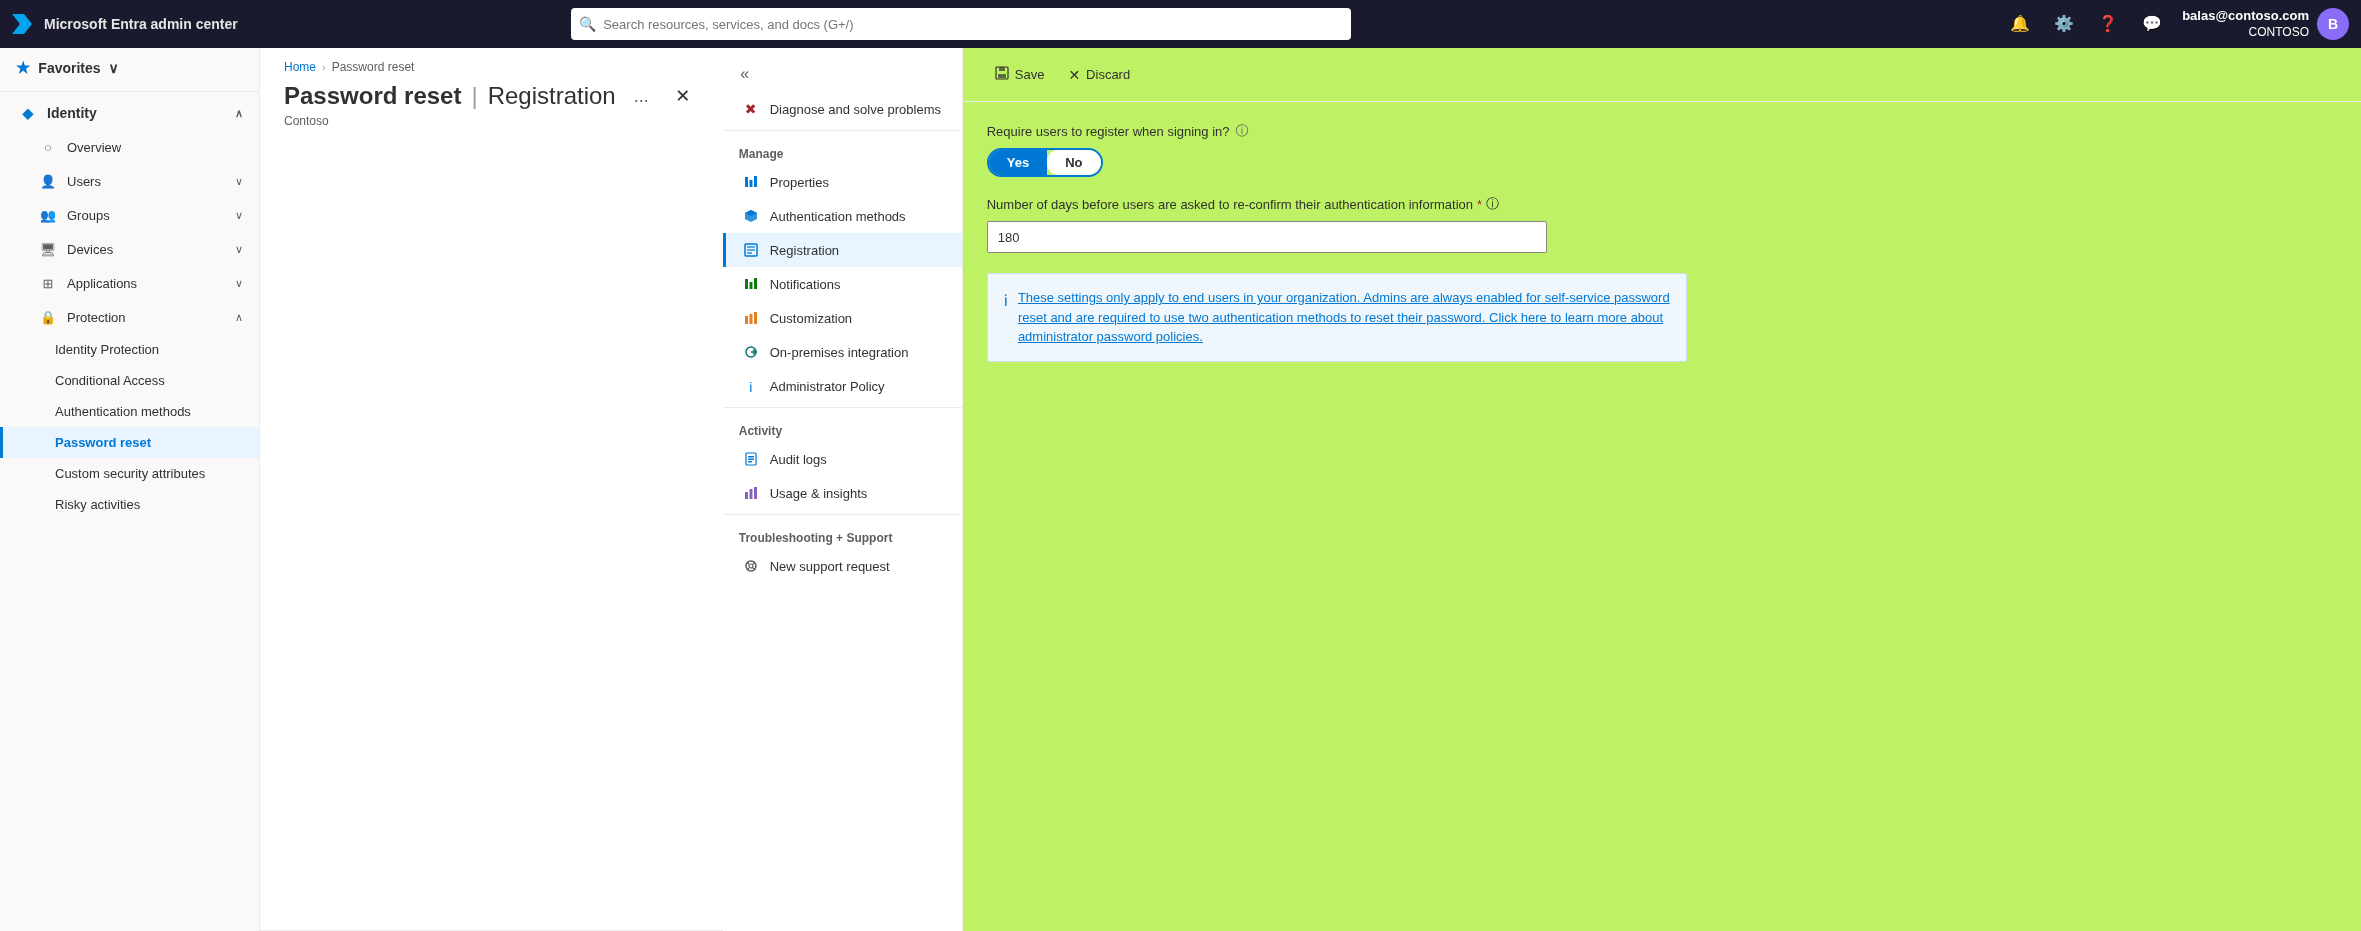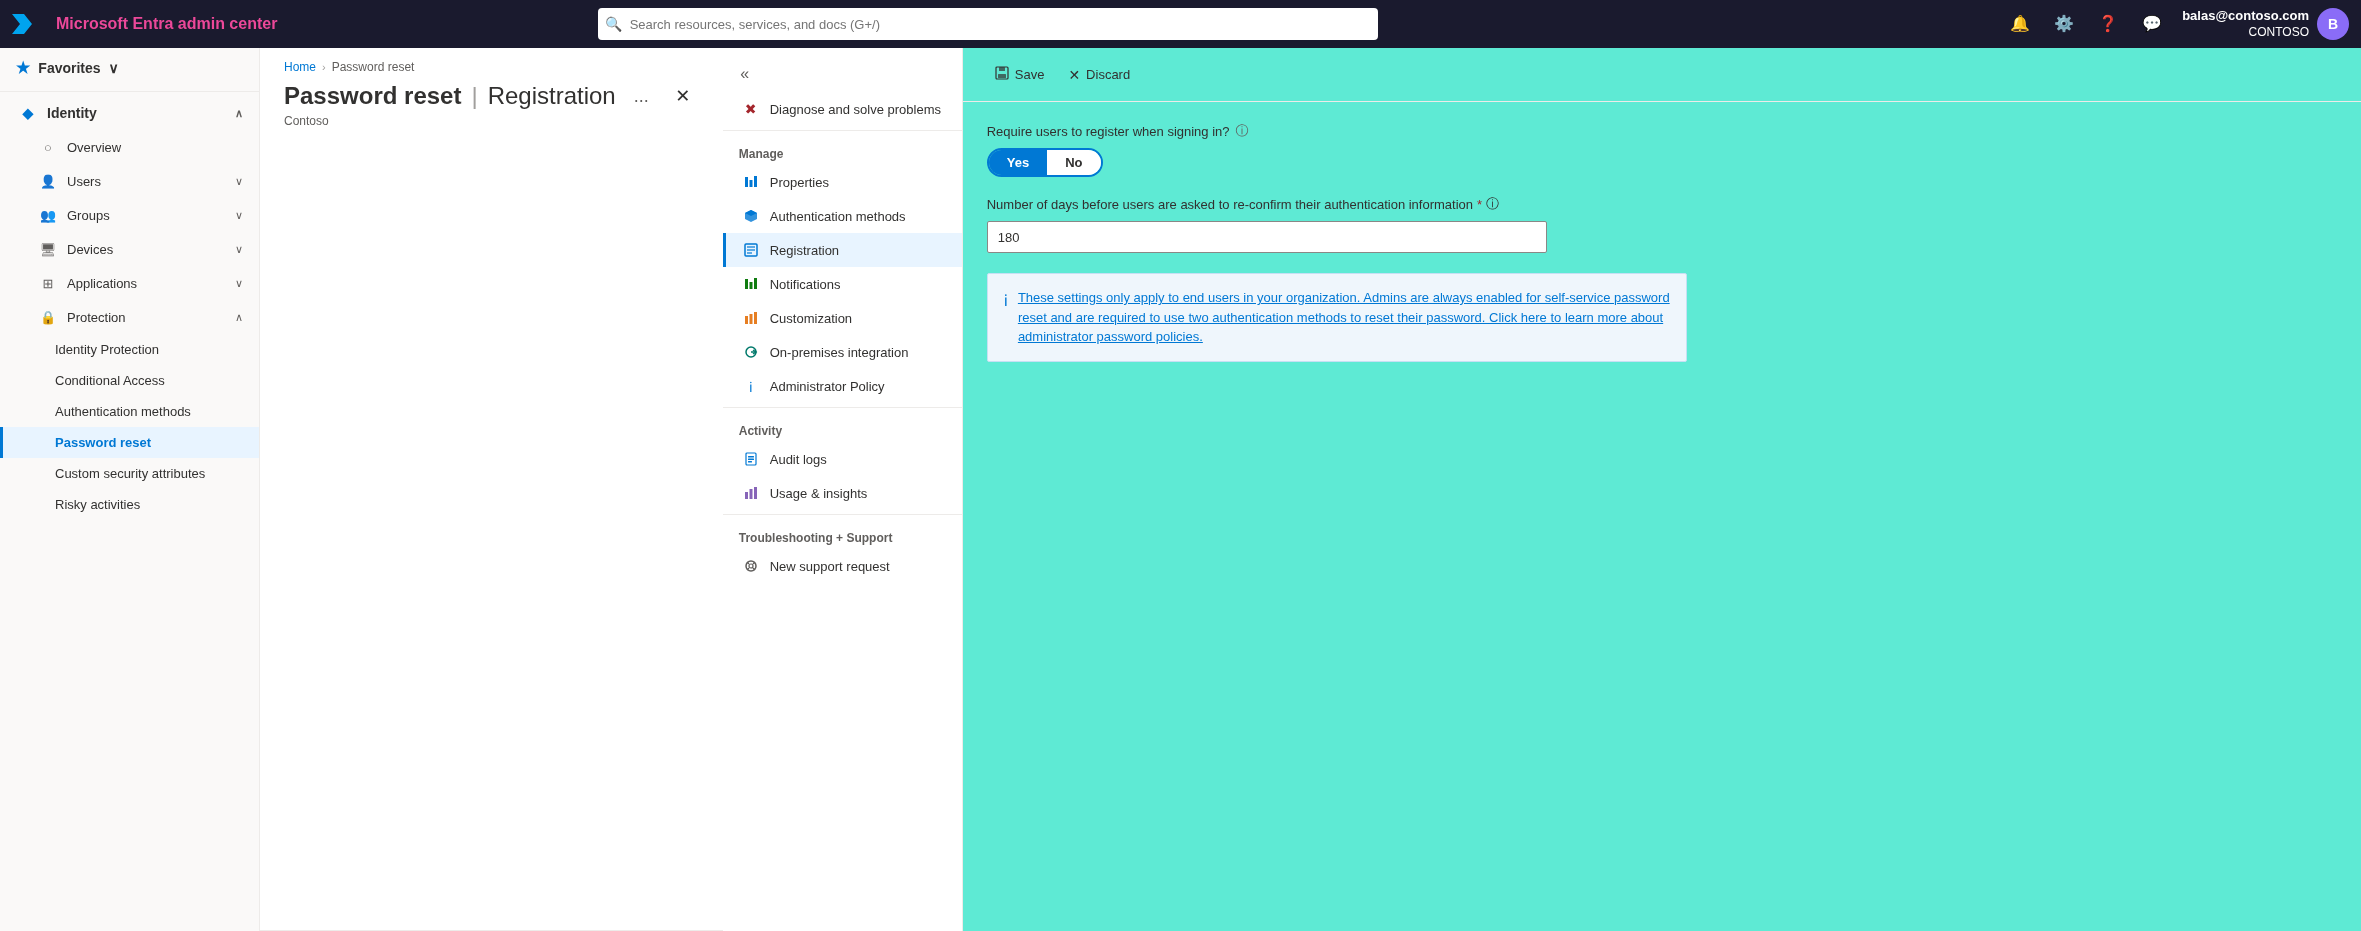--- a/index.html
+++ b/index.html
@@ -9,27 +9,27 @@
     .top-bar {
       background: #1a1a2e;
       display: flex;
       align-items: center;
       height: 48px;
       padding: 0 12px;
       gap: 12px;
       flex-shrink: 0;
     }
     .top-bar-brand {
-      color: #ec4899;
-      font-size: 16px;
+      color: #e5e5e5;
+      font-size: 14px;
       font-weight: 600;
       white-space: nowrap;
       display: flex;
       align-items: center;
-      gap: 24px;
+      gap: 12px;
     }
     .top-bar-brand .brand-icon {
       width: 20px; height: 20px;
       background: #00a4ef;
       display: inline-block;
       clip-path: polygon(0 0, 60% 0, 100% 50%, 60% 100%, 0 100%, 40% 50%);
     }
     .search-bar {
       flex: 1;
       max-width: 780px;
@@ -271,21 +271,21 @@
       padding: 12px 16px 4px;
       text-transform: none;
     }
     .nav-divider { height: 1px; background: #edebe9; margin: 4px 0; }
 
     
     .main-content {
       flex: 1;
       overflow-y: auto;
       padding: 0;
-      background: #5eead4;
+      background: #bef264;
     }
 
     
     .toolbar {
       display: flex;
       align-items: center;
       gap: 8px;
       padding: 12px 24px;
       border-bottom: 1px solid #edebe9;
     }
@@ -336,20 +336,21 @@
       font-size: 13px;
       font-weight: 600;
     }
     .toggle-btn.yes-active {
       background: #0078d4;
       color: #fff;
     }
     .toggle-btn.no-inactive {
       background: #fff;
       color: #323130;
+      border-radius: 11px;
     }
 
     .days-label {
       font-size: 13px;
       color: #323130;
       margin-bottom: 8px;
       display: flex;
       align-items: center;
       gap: 4px;
     }

